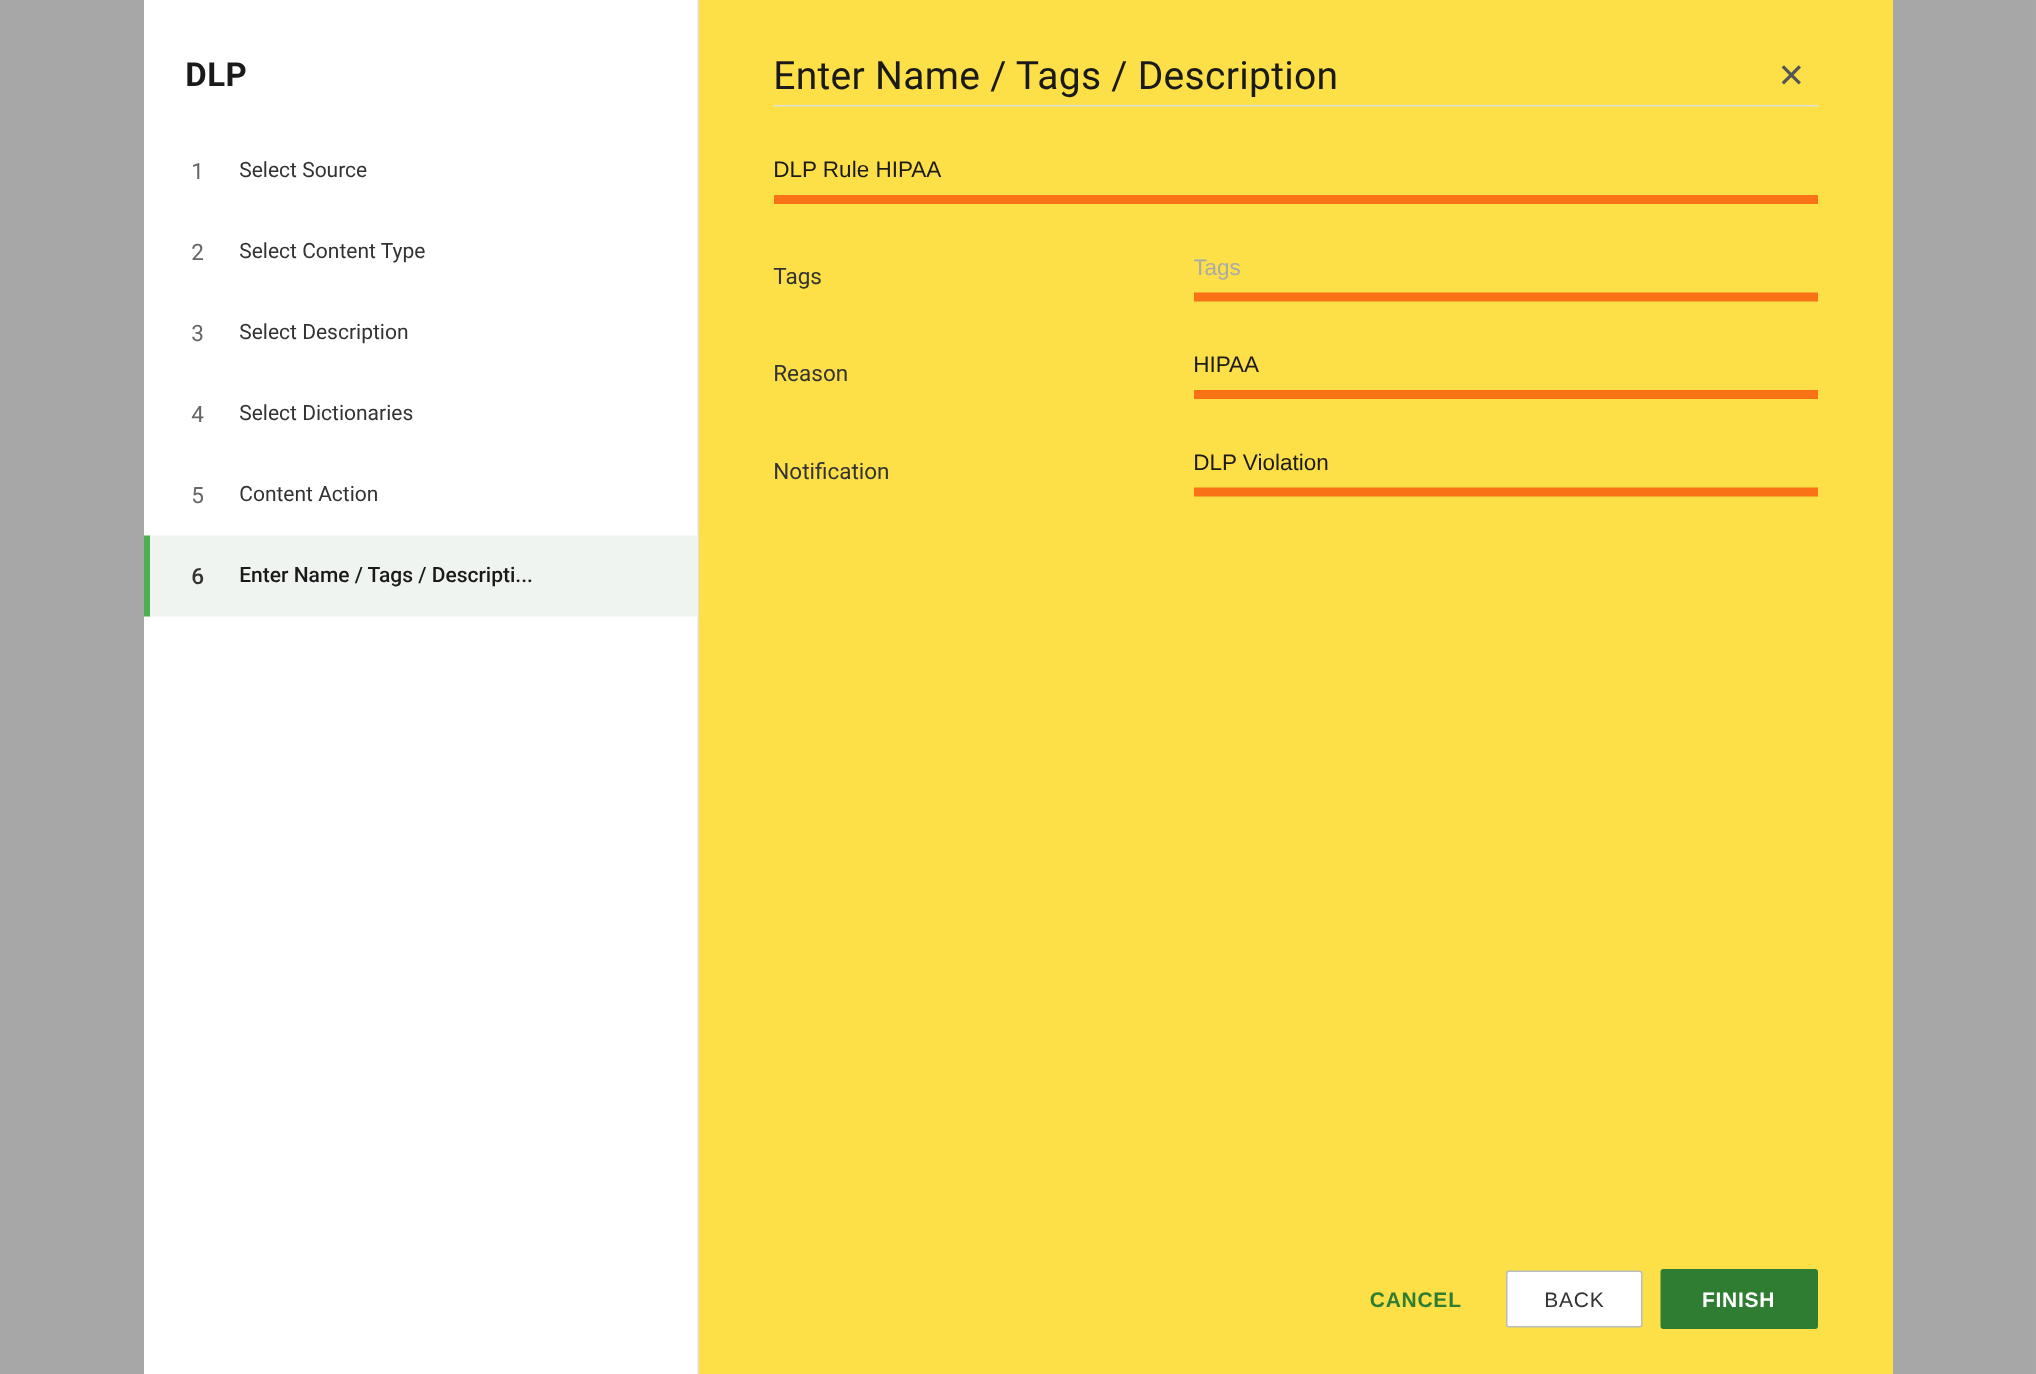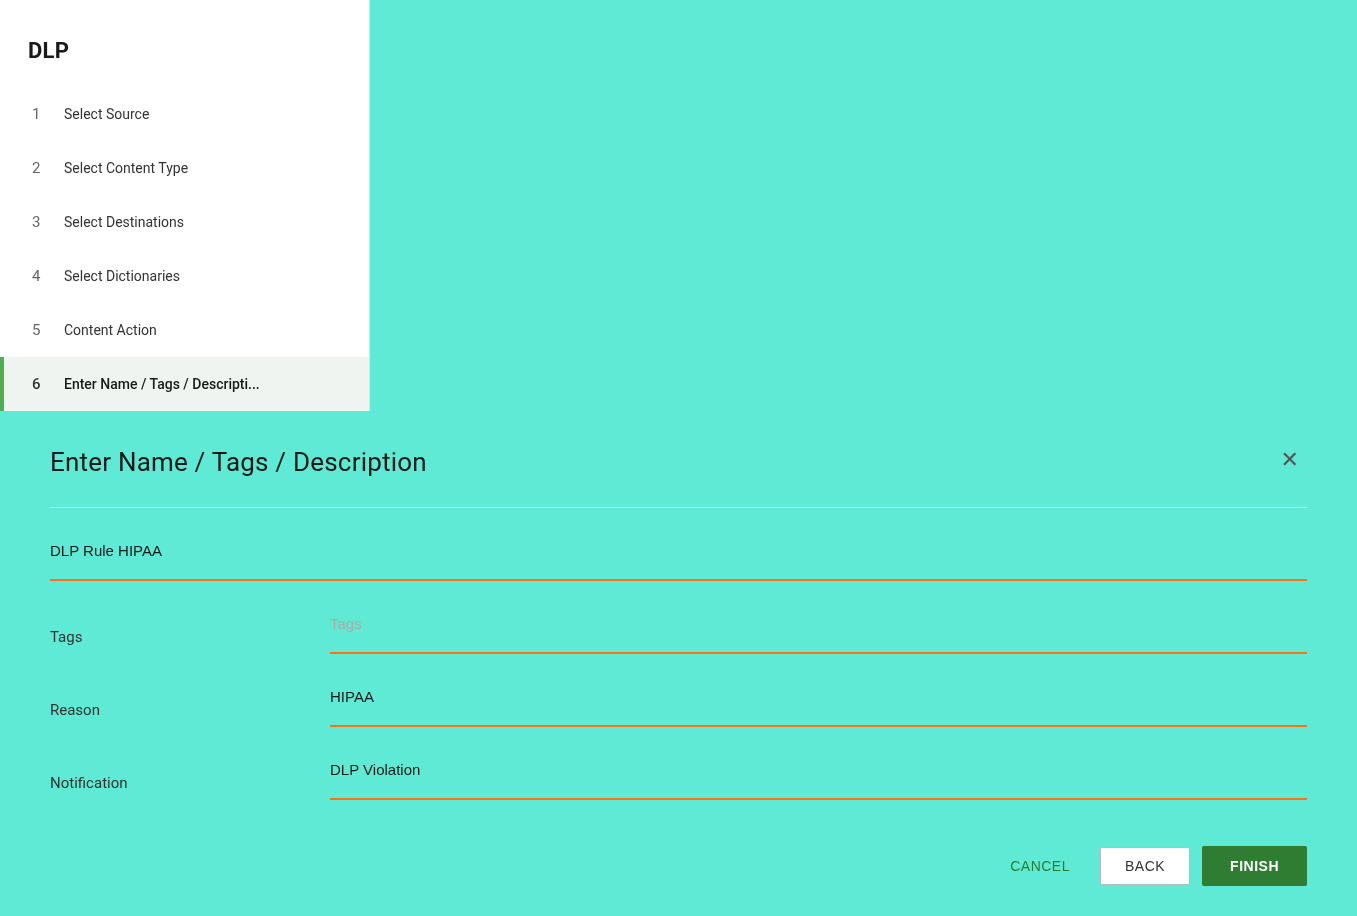--- a/index.html
+++ b/index.html
@@ -20,25 +20,24 @@
     .modal-overlay {
       width: 1357px;
       height: 916px;
       background: rgba(0,0,0,0.3);
       display: flex;
       align-items: center;
       justify-content: center;
     }
 
     .modal {
-      width: 1357px;
+      width: 1166px;
       height: 916px;
-      background: #5eead4;
-      display: flex;
-      flex-direction: column;
+      background: #fde047;
+      display: flex;
       position: relative;
     }
 
     
     .sidebar {
       width: 370px;
       min-width: 370px;
       background: #fff;
       border-right: 1px solid #e0e0e0;
       padding-top: 20px;
@@ -90,23 +89,23 @@
     .main-content {
       flex: 1;
       display: flex;
       flex-direction: column;
       padding: 36px 50px 30px 50px;
       position: relative;
     }
 
     .modal-header {
       display: flex;
-      align-items: center;
+      align-items: flex-end;
       justify-content: space-between;
-      margin-bottom: 30px;
+      margin-bottom: 4px;
     }
 
     .modal-title {
       font-size: 26px;
       font-weight: 400;
       color: #1a1a1a;
       letter-spacing: 0.2px;
     }
 
     .close-btn {
@@ -151,22 +150,22 @@
       padding-bottom: 8px;
     }
 
     .form-field {
       flex: 1;
     }
 
     .form-input {
       width: 100%;
       border: none;
-      border-bottom: 2px solid #f97316;
-      padding: 6px 0 20px 0;
+      border-bottom: 6px solid #f97316;
+      padding: 6px 0 8px 0;
       font-size: 15px;
       color: #1a1a1a;
       background: transparent;
       outline: none;
     }
 
     .form-input::placeholder {
       color: #aaa;
     }
 
@@ -179,21 +178,21 @@
       gap: 12px;
       align-items: center;
     }
 
     .btn-cancel {
       background: none;
       border: none;
       cursor: pointer;
       font-size: 14px;
       color: #2e7d32;
-      font-weight: 400;
+      font-weight: 700;
       letter-spacing: 0.5px;
       padding: 10px 18px;
       text-transform: uppercase;
     }
 
     .btn-back {
       background: #fff;
       border: 1px solid #bbb;
       cursor: pointer;
       font-size: 14px;
@@ -238,21 +237,21 @@
         <span class="step-label">Select Source</span>
       </div>
 
       <div class="sidebar-item">
         <span class="step-num">2</span>
         <span class="step-label">Select Content Type</span>
       </div>
 
       <div class="sidebar-item">
         <span class="step-num">3</span>
-        <span class="step-label">Select Destinations</span>
+        <span class="step-label">Select Description</span>
       </div>
 
       <div class="sidebar-item">
         <span class="step-num">4</span>
         <span class="step-label">Select Dictionaries</span>
       </div>
 
       <div class="sidebar-item">
         <span class="step-num">5</span>
         <span class="step-label">Content Action</span>

